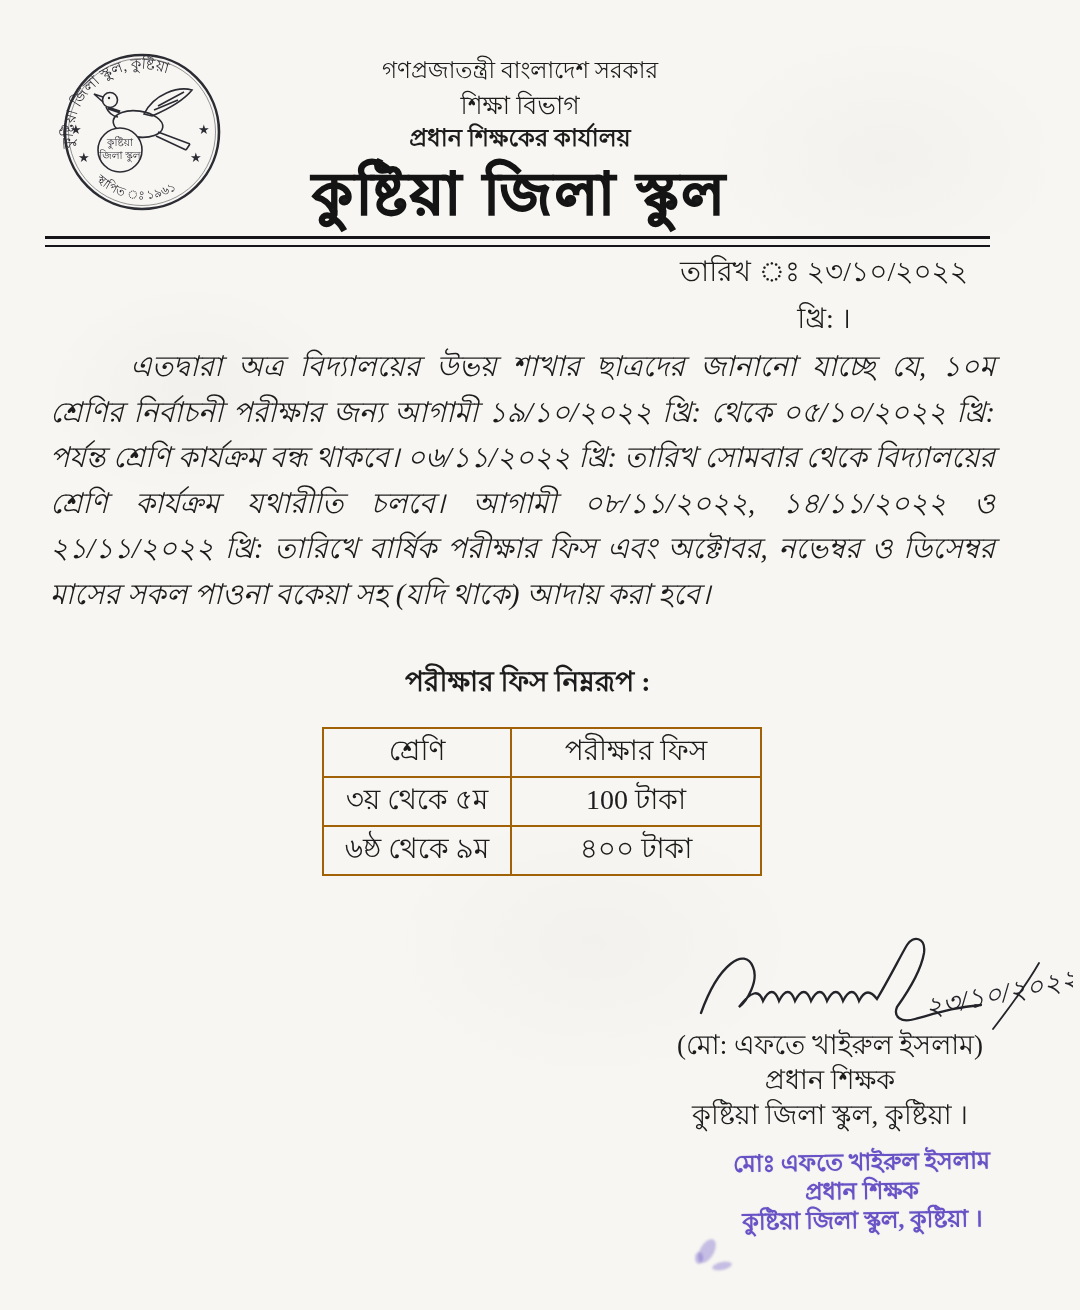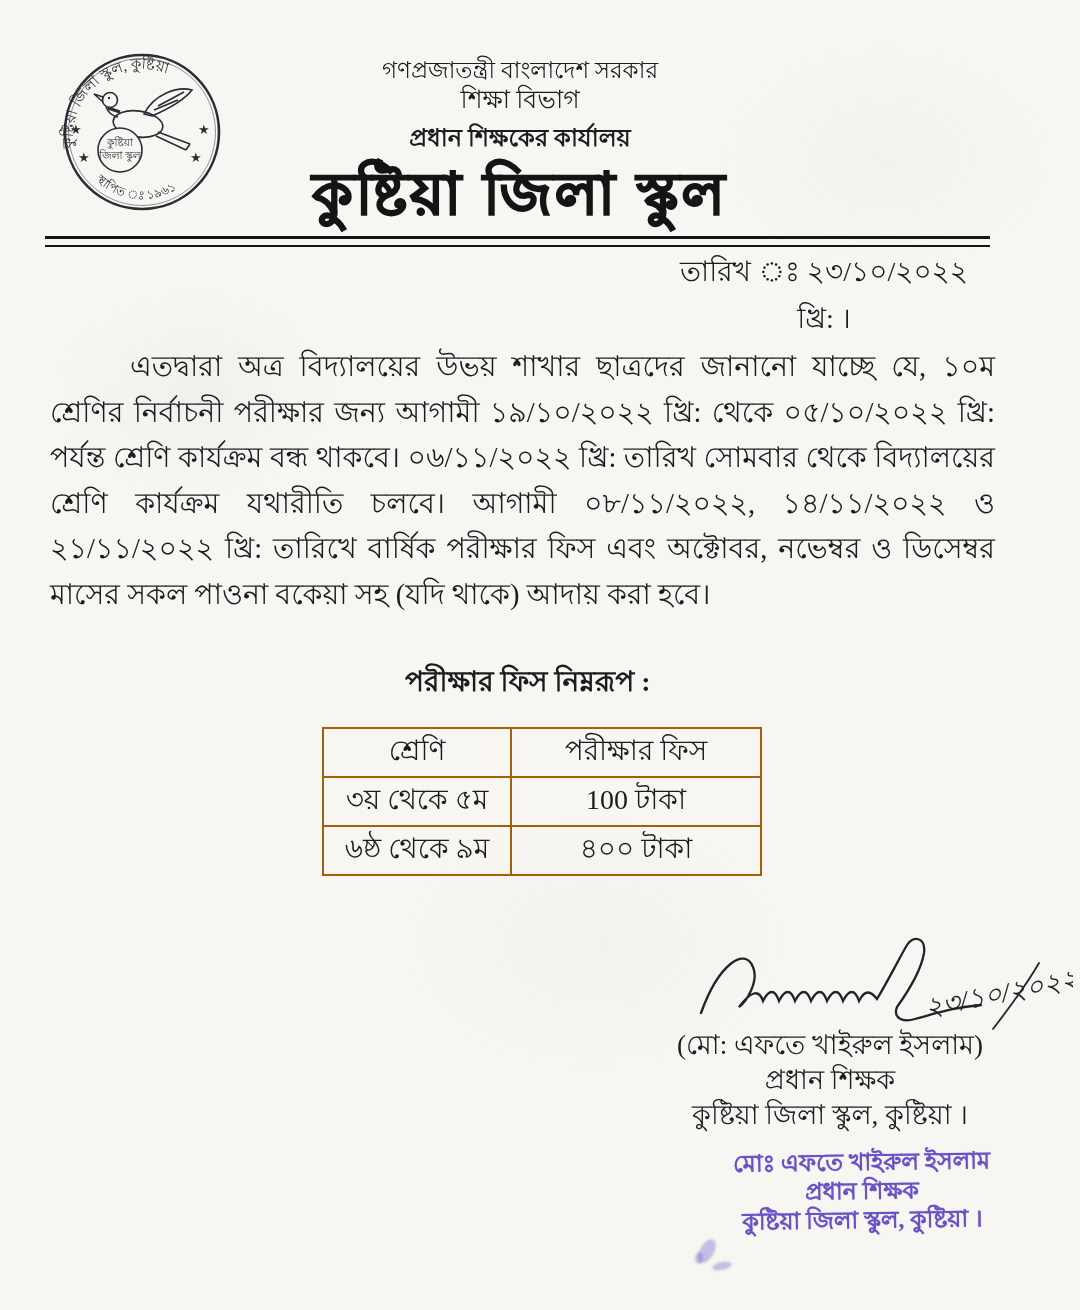--- a/index.html
+++ b/index.html
@@ -16,38 +16,38 @@
     content:"";position:absolute;inset:0;pointer-events:none;
     background:
       radial-gradient(220px 160px at 18% 30%, rgba(0,0,0,0.025), transparent 70%),
       radial-gradient(300px 200px at 55% 72%, rgba(0,0,0,0.02), transparent 70%),
       radial-gradient(260px 180px at 82% 12%, rgba(0,0,0,0.018), transparent 70%);
   }
   .abs{position:absolute;}
   
   .lh-line{left:160px;width:720px;text-align:center;}
   .lh1{top:52px;font-size:23px;}
-  .lh2{top:80px;font-size:25px;}
+  .lh2{top:86px;font-size:25px;}
   .lh3{top:119px;font-size:24px;font-weight:600;}
   .school-title{
     top:150px;left:120px;width:800px;text-align:center;
     font-family:Liberation Sans, sans-serif;
     font-weight:bold;font-size:58px;letter-spacing:3px;
     -webkit-text-stroke:1.5px #141414;
   }
   .double-rule{
     top:236px;left:45px;width:945px;height:6px;
     border-top:3.5px solid #15151a;border-bottom:2.5px solid #15151a;
   }
   .date-line{top:250px;left:662px;width:300px;text-align:center;font-size:28px;margin-left:12px;}
   
   .body-par{
     top:344px;left:50px;width:945px;margin:0;
     font-size:28.5px;line-height:45.5px;
-    text-align:justify;text-indent:80px;
+    text-align:justify;text-indent:80px;font-style:italic;
   }
   .fees-heading{top:660px;left:405px;font-size:28px;font-weight:bold;}
   table.fees{
     position:absolute;top:727px;left:322px;
     border-collapse:collapse;font-size:28px;
   }
   table.fees th,table.fees td{
     border:2px solid #a16207;font-weight:normal;
     text-align:center;padding:0;height:37px;
   }

